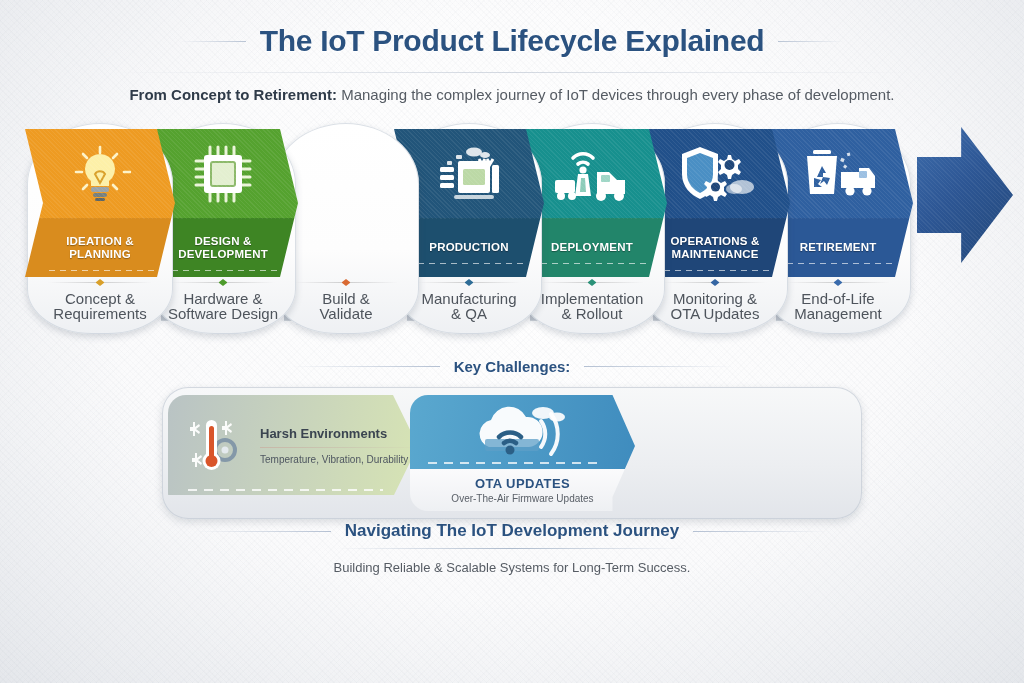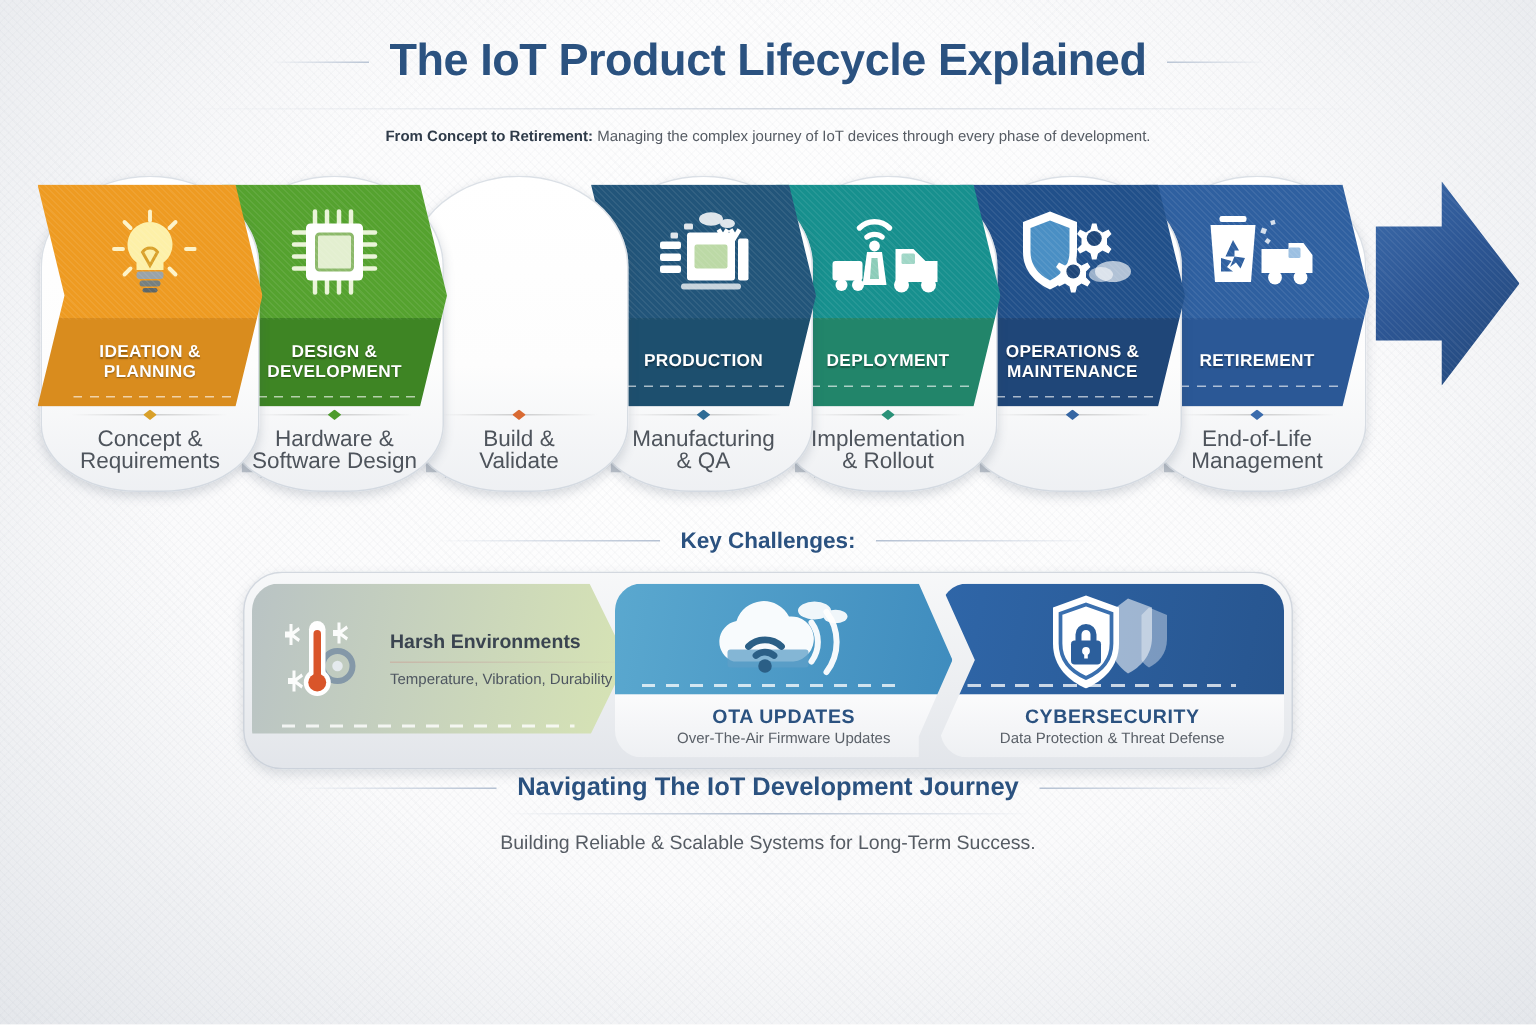--- a/index.html
+++ b/index.html
@@ -43,21 +43,21 @@
     font-size: 30px; font-weight: bold; color: #2b5280;
     letter-spacing: -0.3px; white-space: nowrap;
     text-shadow: 0 1px 0 rgba(255,255,255,.9);
   }
 
   .sub-rule {
     width: 800px; height: 1px; margin: 14px auto 0;
     background: linear-gradient(90deg, rgba(175,185,200,0), rgba(175,185,200,.55), rgba(175,185,200,0));
   }
   .subtitle {
-    margin-top: 13px; font-size: 10px; color: #555b63; white-space: nowrap;
+    margin-top: 13px; font-size: 15px; color: #555b63; white-space: nowrap;
   }
   .subtitle b { color: #2f3b49; font-weight: bold; }
 
   
   .pipeline {
     position: relative;
     margin: 16px auto 0;
     width: 990px; height: 225px;
   }
 
@@ -445,20 +445,24 @@
         <div class="band-label">
           <span>OPERATIONS &amp;</span><br><span>MAINTENANCE</span>
         </div>
       </div>
     </div>
     <div class="desc">
       <div class="diamond-rule">
         <div class="ln"></div>
         <div class="dia" style="background:#3566a3;"></div>
       </div>
+      <div class="desc-text">
+        <span>Monitoring &amp;</span><br>
+        <span>OTA Updates</span>
+      </div>
     </div>
       </div>
       <div class="mini-arrow" style="left: 759px;"></div>
       <div class="stage" style="left: 746px; z-index: 14;">
     <div class="plate"></div>
     <div class="chev" style="background:linear-gradient(180deg, #2f60a0 0%, #2f60a0 60%, #2b5896 60%, #2b5896 100%);">
       <div class="chev-icon">
         <span>
               <svg width="82" height="60" viewBox="0 0 82 60">
       <rect x="16" y="6" width="18" height="4" rx="1.5" fill="#ffffff"></rect>
@@ -556,40 +560,20 @@
             </g>
           </svg>
         </div>
       </div>
       <div class="kc-lower">
         <div class="kc-name">OTA UPDATES</div>
         <div class="kc-sub">Over-The-Air Firmware Updates</div>
       </div>
     </div>
 
-    <div class="kc-card kc-card-3" id="kc3">
-      <div class="kc-upper" style="background: linear-gradient(100deg, rgb(47, 102, 168) 0%, rgb(39, 85, 143) 100%);">
-        <div style="width:100%;display:flex;align-items:center;justify-content:center;">
-          <svg width="104" height="66" viewBox="0 0 104 66">
-            <path d="M62 6 l16 6 0 20 c0 12 -8 20 -16 24 c-3 -2 -6 -5 -8 -8 l0 -36 z" fill="#ffffff" opacity=".55"></path>
-            <path d="M76 12 l12 5 0 16 c0 10 -6 16 -12 19 c-2 -1 -4 -3 -5 -5 l0 -30 z" fill="#ffffff" opacity=".38"></path>
-            <path d="M34 4 l22 8 0 24 c0 16 -11 25 -22 30 c-11 -5 -22 -14 -22 -30 l0 -24 z" fill="#ffffff"></path>
-            <path d="M34 10 l17 6 0 20 c0 12 -8 19 -17 23 c-9 -4 -17 -11 -17 -23 l0 -20 z" fill="none" stroke="#3a6fae" stroke-width="2.5"></path>
-            <path d="M27 30 a7 7 0 0 1 14 0 l0 5 -4 0 0 -5 a3 3 0 0 0 -6 0 l0 5 -4 0 z" fill="#2c5f9c"></path>
-            <rect x="24" y="34" width="20" height="16" rx="2.5" fill="#2c5f9c"></rect>
-            <circle cx="34" cy="41" r="2.6" fill="#ffffff"></circle>
-            <rect x="32.8" y="41" width="2.4" height="5" fill="#ffffff"></rect>
-          </svg>
-        </div>
-      </div>
-      <div class="kc-lower">
-        <div class="kc-name">CYBERSECURITY</div>
-        <div class="kc-sub">Data Protection &amp; Threat Defense</div>
-      </div>
-    </div>
   </div>
 
   <div class="footer">
     <div class="f-row">
       <div class="f-rule"></div>
       <div class="f-title">Navigating The IoT Development Journey</div>
       <div class="f-rule right"></div>
     </div>
     <div class="f-underline"></div>
     <div class="f-sub">Building Reliable &amp; Scalable Systems for Long-Term Success.</div>

